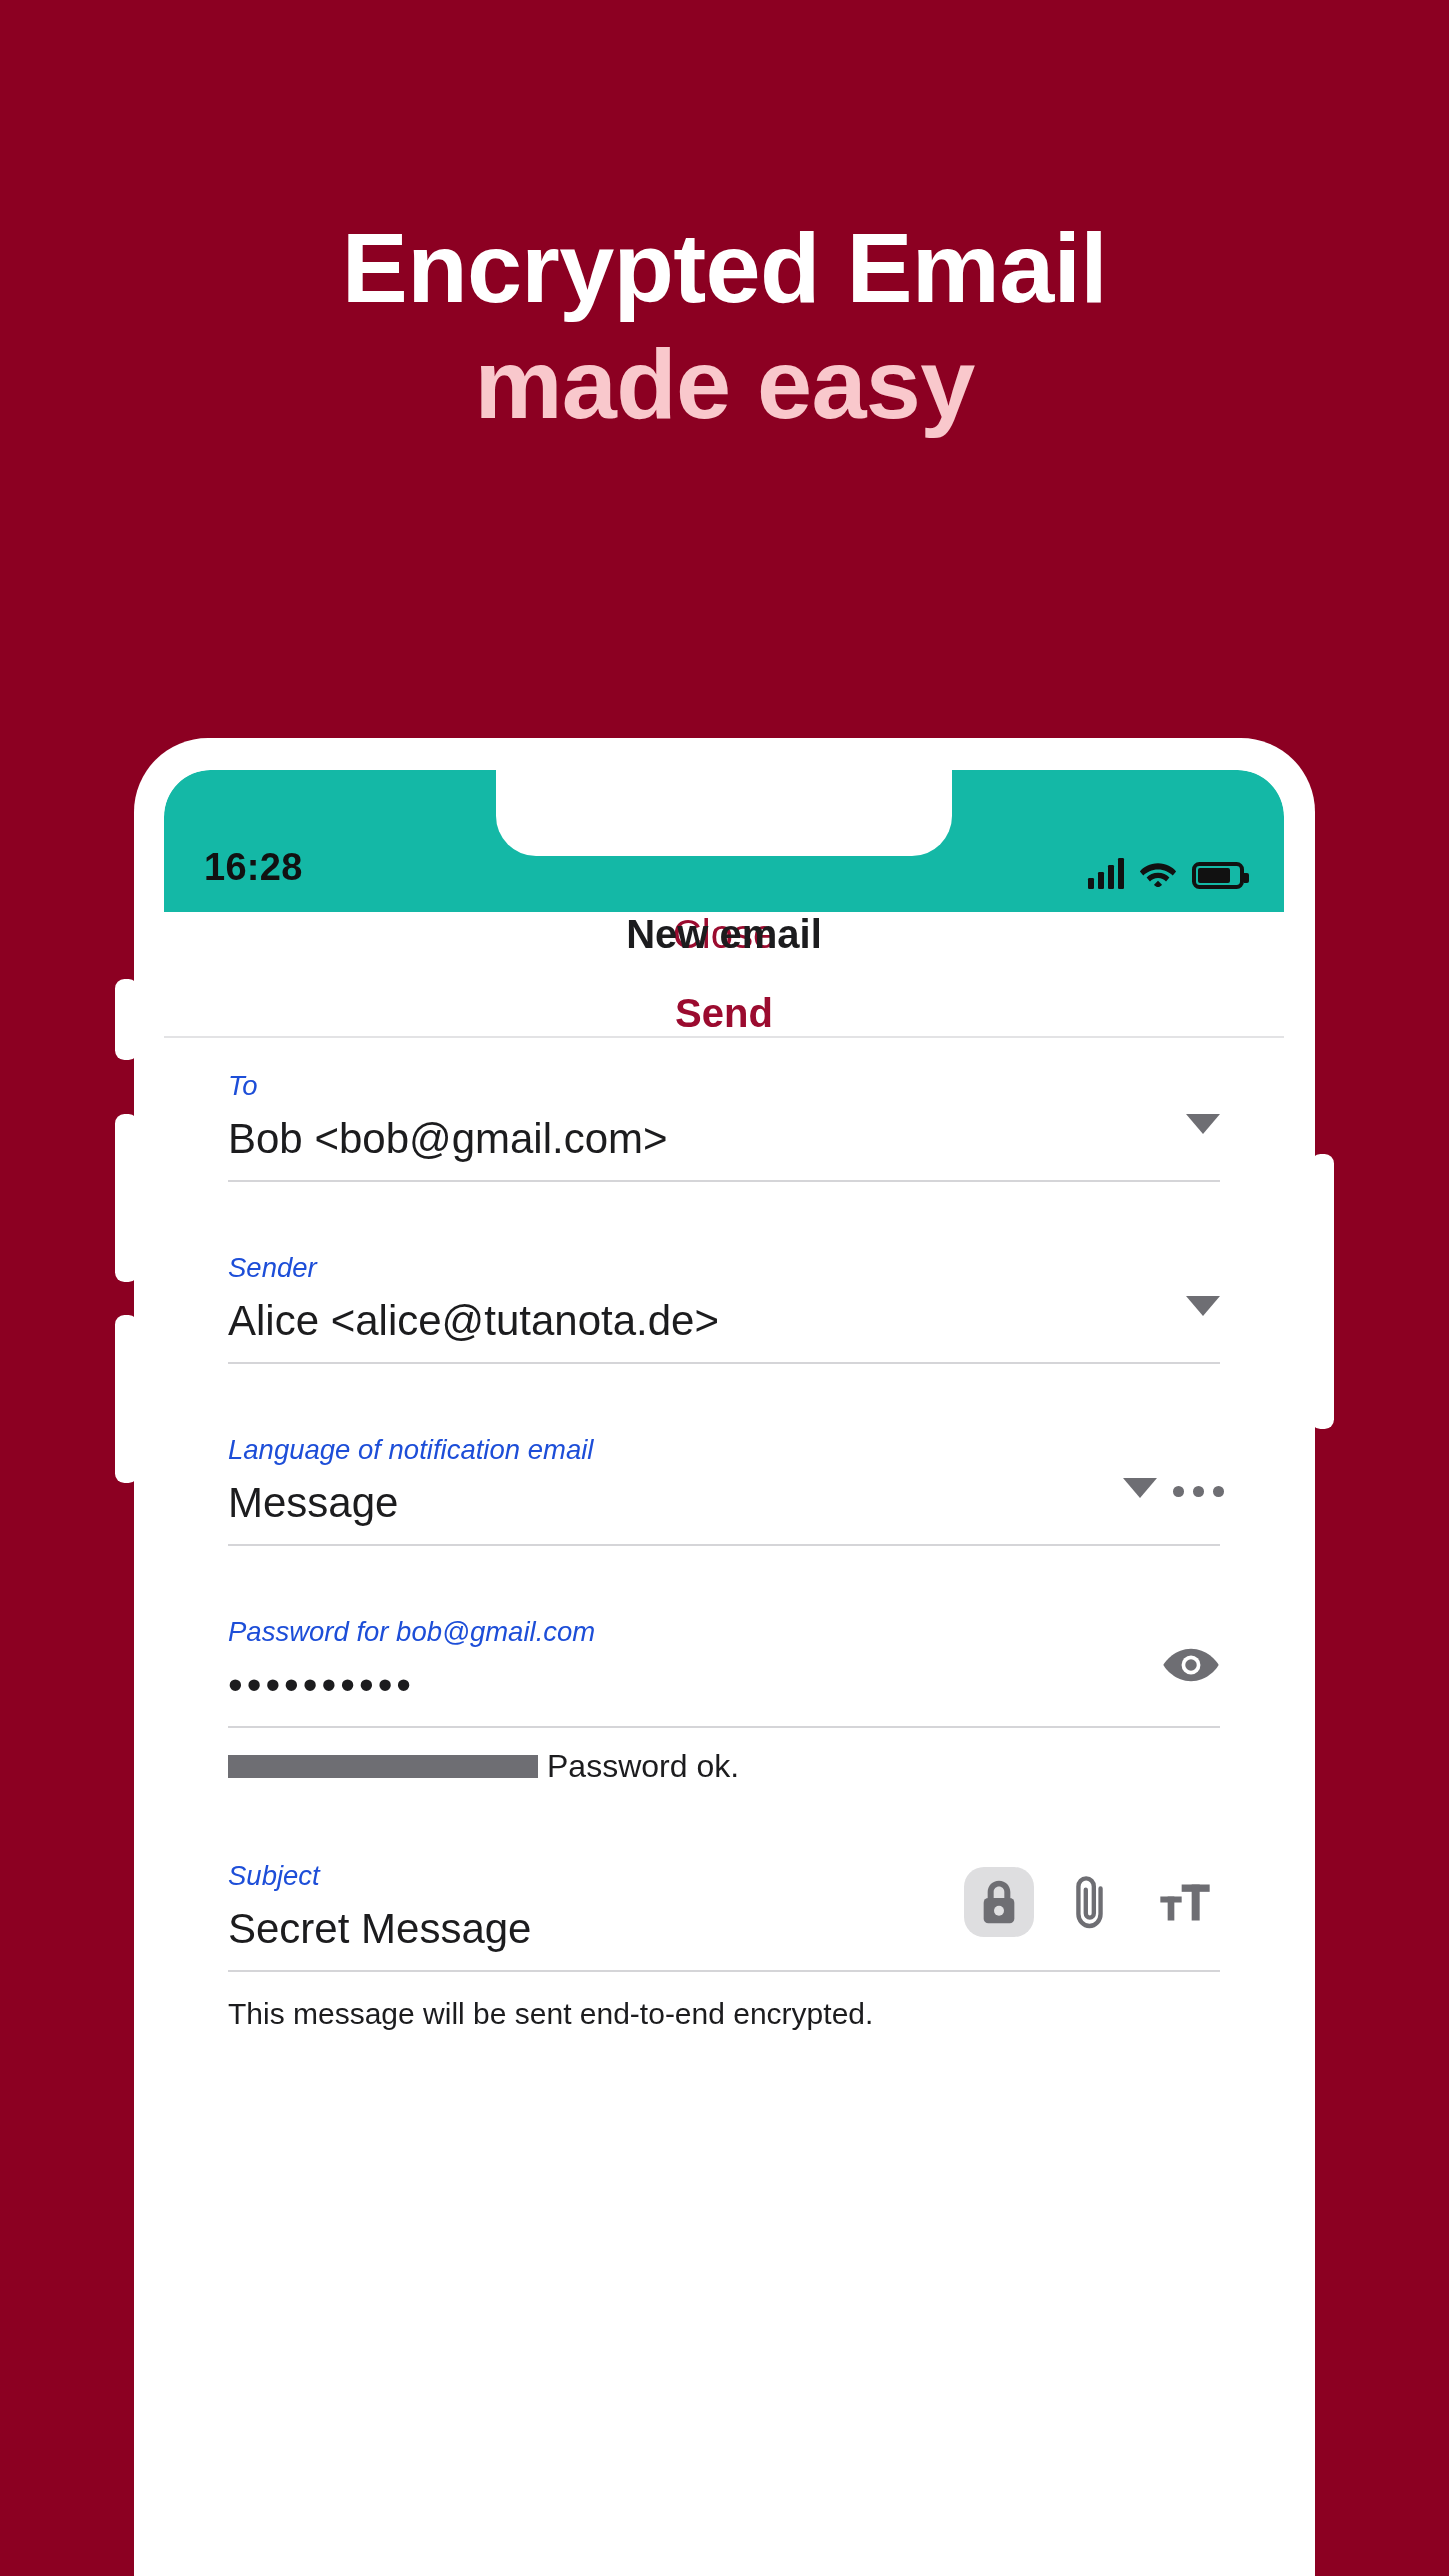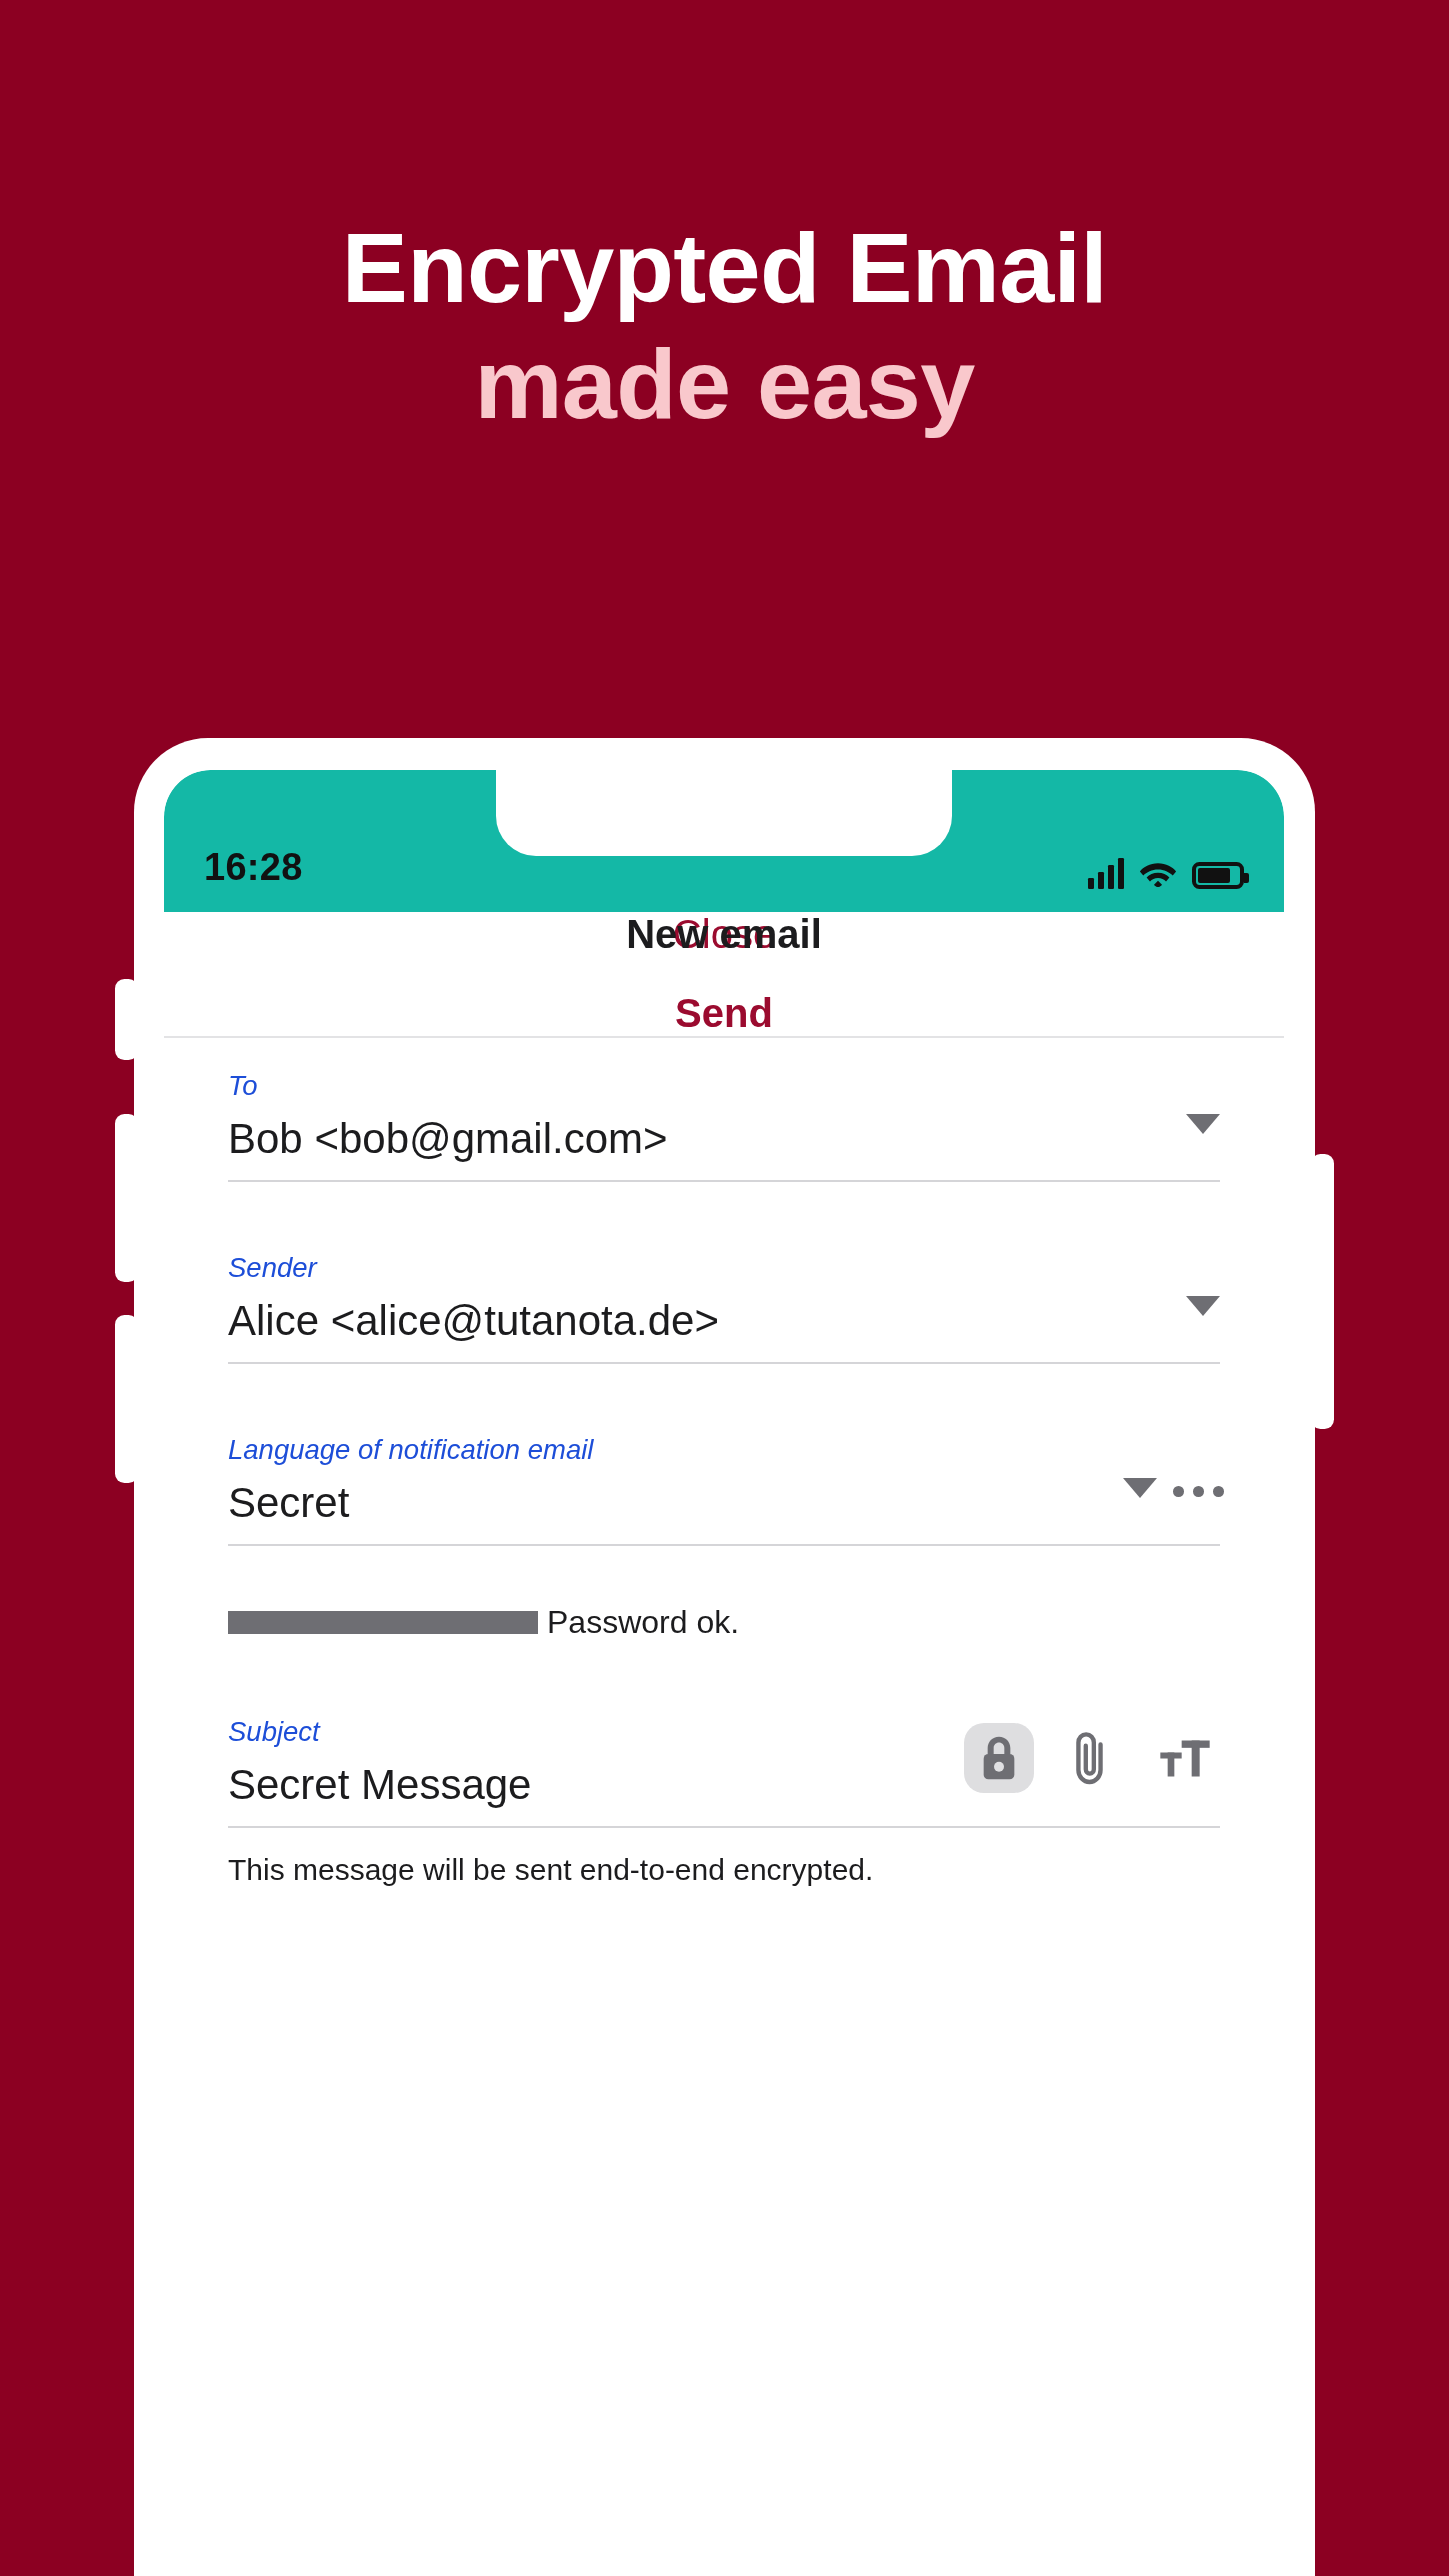--- a/index.html
+++ b/index.html
@@ -308,30 +308,41 @@
 
       <div class="field">
         <div class="field-label">Sender</div>
         <div class="field-value">Alice &lt;alice@tutanota.de&gt;</div>
         <div class="caret"></div>
       </div>
       <div class="field-spacer"></div>
 
       <div class="field">
         <div class="field-label">Language of notification email</div>
-        <div class="field-value">Secret</div>
+        <div class="field-value">Message</div>
         <div class="caret lang"></div>
         <div class="more-dots">
             <i></i>
             <i></i>
             <i></i>
           </div>
       </div>
       <div class="field-spacer"></div>
 
+      <div class="field">
+        <div class="field-label">Password for bob@gmail.com</div>
+        <div class="pw-dots">••••••••••</div>
+        <span class="eye">
+          <svg width="58" height="38" viewBox="0 0 86 56">
+            <path d="M43 4 C20 4 5 22 2 28 C5 34 20 52 43 52 C66 52 81 34 84 28 C81 22 66 4 43 4 Z" fill="#6E6E73"></path>
+            <circle cx="43" cy="28" r="14" fill="#FFFFFF"></circle>
+            <circle cx="43" cy="28" r="8.5" fill="#6E6E73"></circle>
+          </svg>
+        </span>
+      </div>
 
       <div class="pw-meter">
         <div class="pw-bar"></div>
         <div class="pw-text">Password ok.</div>
       </div>
       <div class="field-spacer"></div>
 
       <div class="subject-field">
         <div class="field-label">Subject</div>
         <div class="field-value">Secret Message</div>

